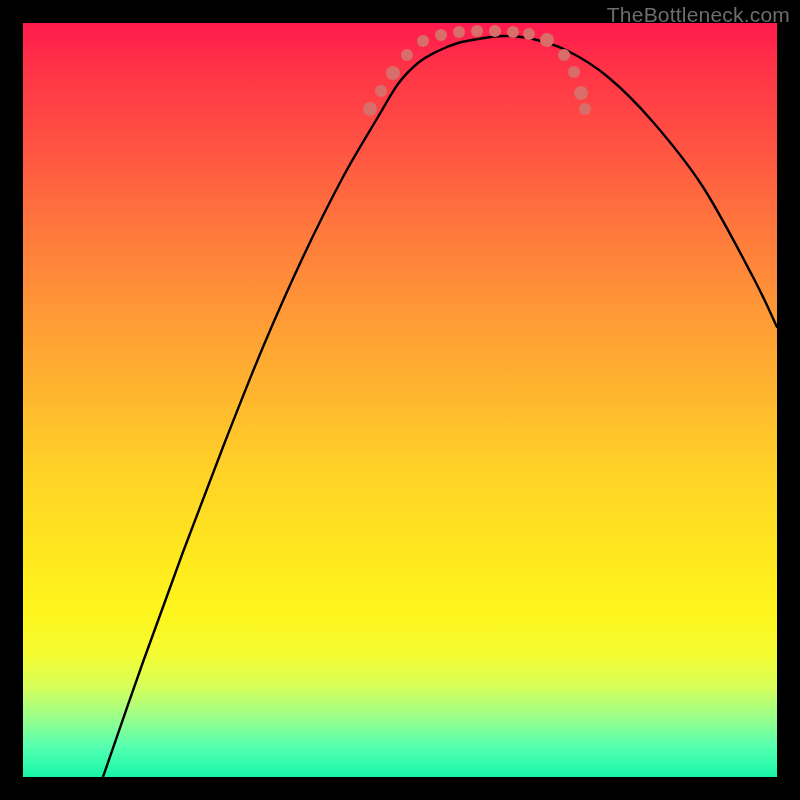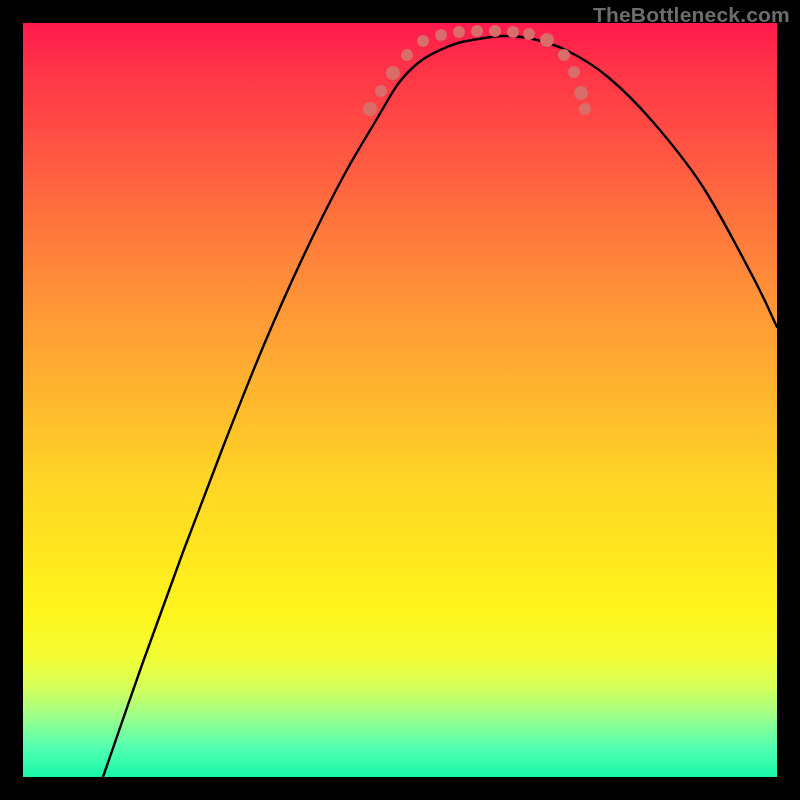--- a/index.html
+++ b/index.html
@@ -33,21 +33,21 @@
       #55ffb0 96%,
       #17f7a8 100%
     );
   }
   .watermark {
     position: absolute;
     top: 3px;
     right: 10px;
     color: #6d6d6d;
     font-size: 21px;
-    font-weight: 700;
+    font-weight: 400;
     letter-spacing: 0.2px;
     user-select: none;
   }
   svg.curve {
     position: absolute;
     left: 0;
     top: 0;
     width: 754px;
     height: 754px;
     overflow: visible;

